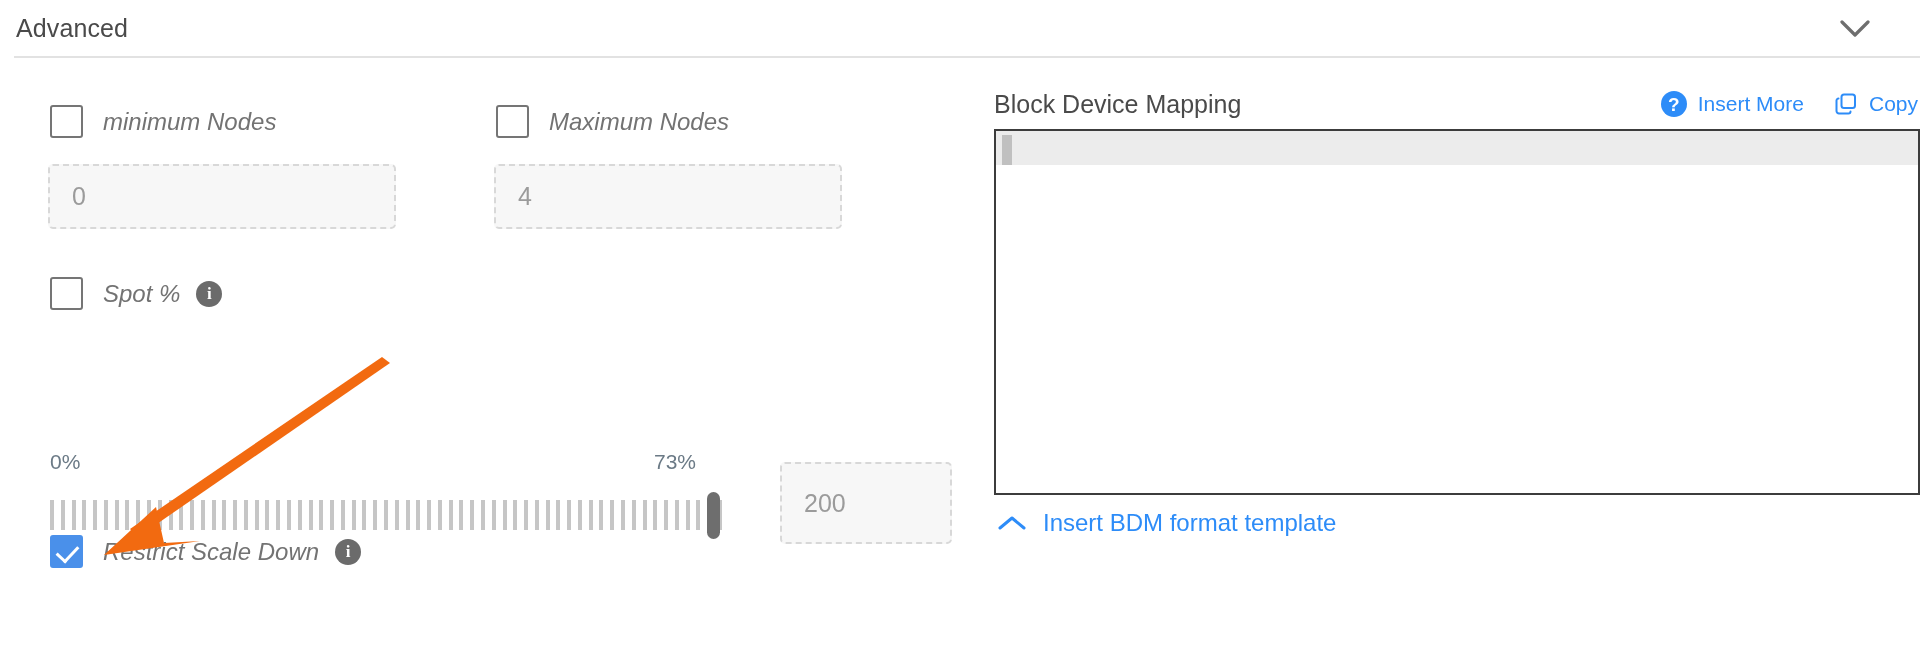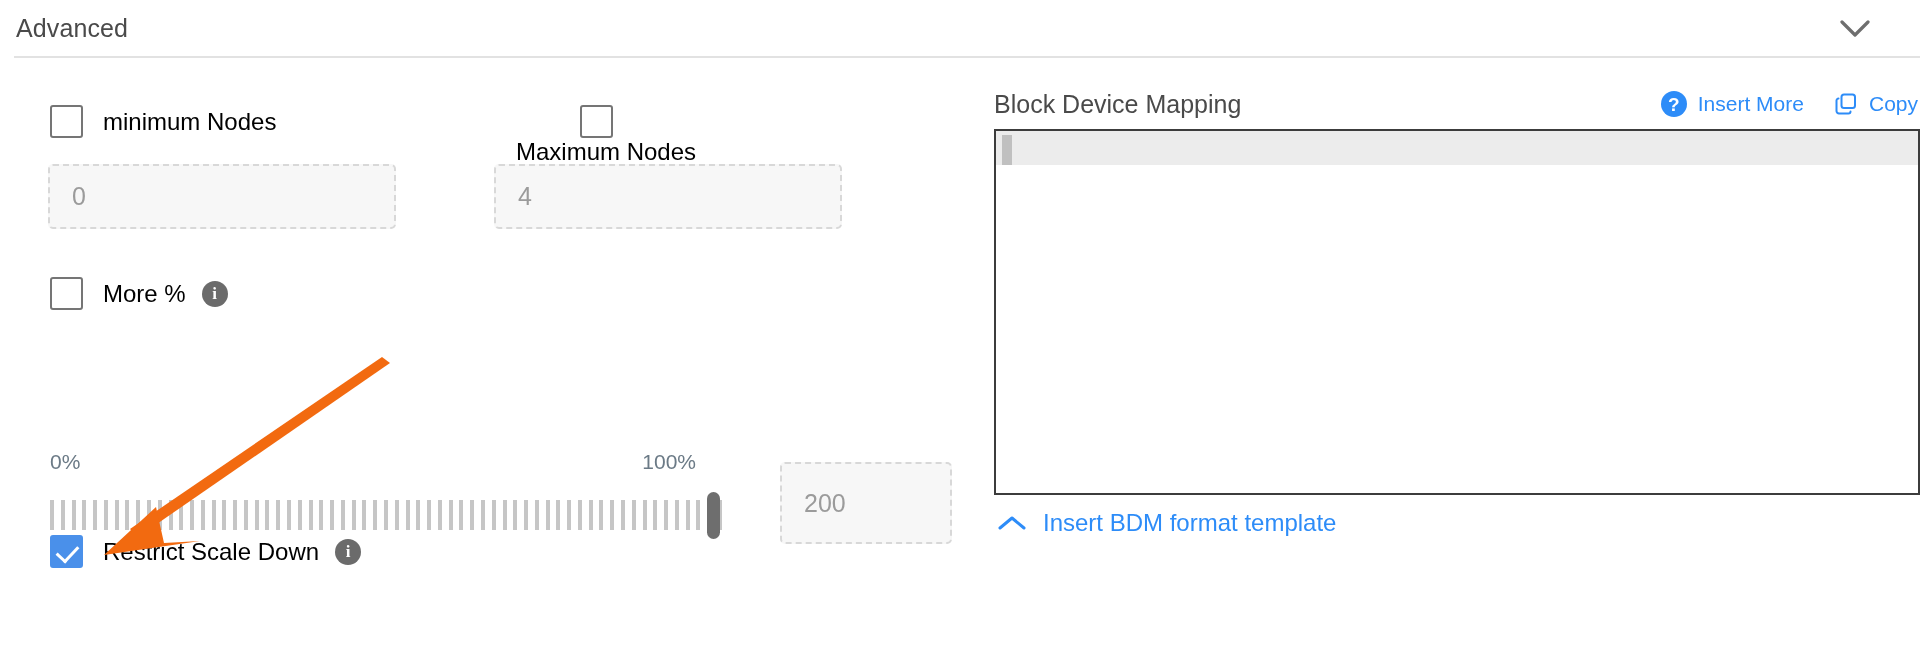--- a/index.html
+++ b/index.html
@@ -65,22 +65,23 @@
     position: absolute;
     left: 9px; top: 4px;
     width: 10px; height: 18px;
     border: solid #fff;
     border-width: 0 3.5px 3.5px 0;
     transform: rotate(43deg);
   }
   .cb-label {
     margin-left: 20px;
     font-size: 24px;
-    color: #000000;
+    color: #737373;
     white-space: nowrap;
+    font-style: italic;
   }
 
   .info-icon {
     margin-left: 16px;
     width: 26px; height: 26px;
     border-radius: 50%;
     background: #6b6b6b;
     color: #fff;
     font-size: 17px;
     font-weight: bold;
@@ -236,38 +237,38 @@
   <div class="left-col">
 
     <div class="cb-row" style="left:50px; top:48px;">
       <span class="cb-box"></span>
       <span class="cb-label">minimum Nodes</span>
     </div>
     <div class="num-field" style="left:48px; top:107px; width:348px; height:65px;">
       <span>0</span>
     </div>
 
-    <div class="cb-row" style="left:496px; top:48px;flex-direction:column;">
+    <div class="cb-row" style="left:496px; top:48px;">
       <span class="cb-box"></span>
       <span class="cb-label">Maximum Nodes</span>
     </div>
     <div class="num-field" style="left:494px; top:107px; width:348px; height:65px;">
       <span>4</span>
     </div>
 
     <div class="cb-row" style="left:50px; top:220px;">
       <span class="cb-box"></span>
-      <span class="cb-label">More %</span>
+      <span class="cb-label">Spot %</span>
       <span class="info-icon">i</span>
     </div>
 
     <div class="slider-wrap">
       <div class="slider-ticklabels">
         <span class="tick-min">0%</span>
-        <span class="tick-max">100%</span>
+        <span class="tick-max">73%</span>
       </div>
       <div class="slider-track" id="slider-track">
           <div class="tick" style="left: 0px;"></div>
           <div class="tick" style="left: 10.7742px;"></div>
           <div class="tick" style="left: 21.5484px;"></div>
           <div class="tick" style="left: 32.3226px;"></div>
           <div class="tick" style="left: 43.0968px;"></div>
           <div class="tick" style="left: 53.871px;"></div>
           <div class="tick" style="left: 64.6452px;"></div>
           <div class="tick" style="left: 75.4194px;"></div>

